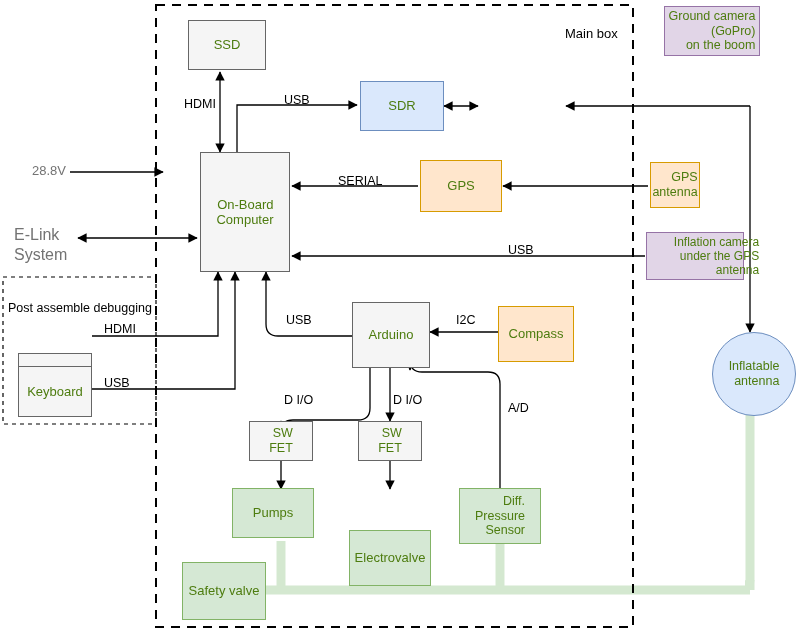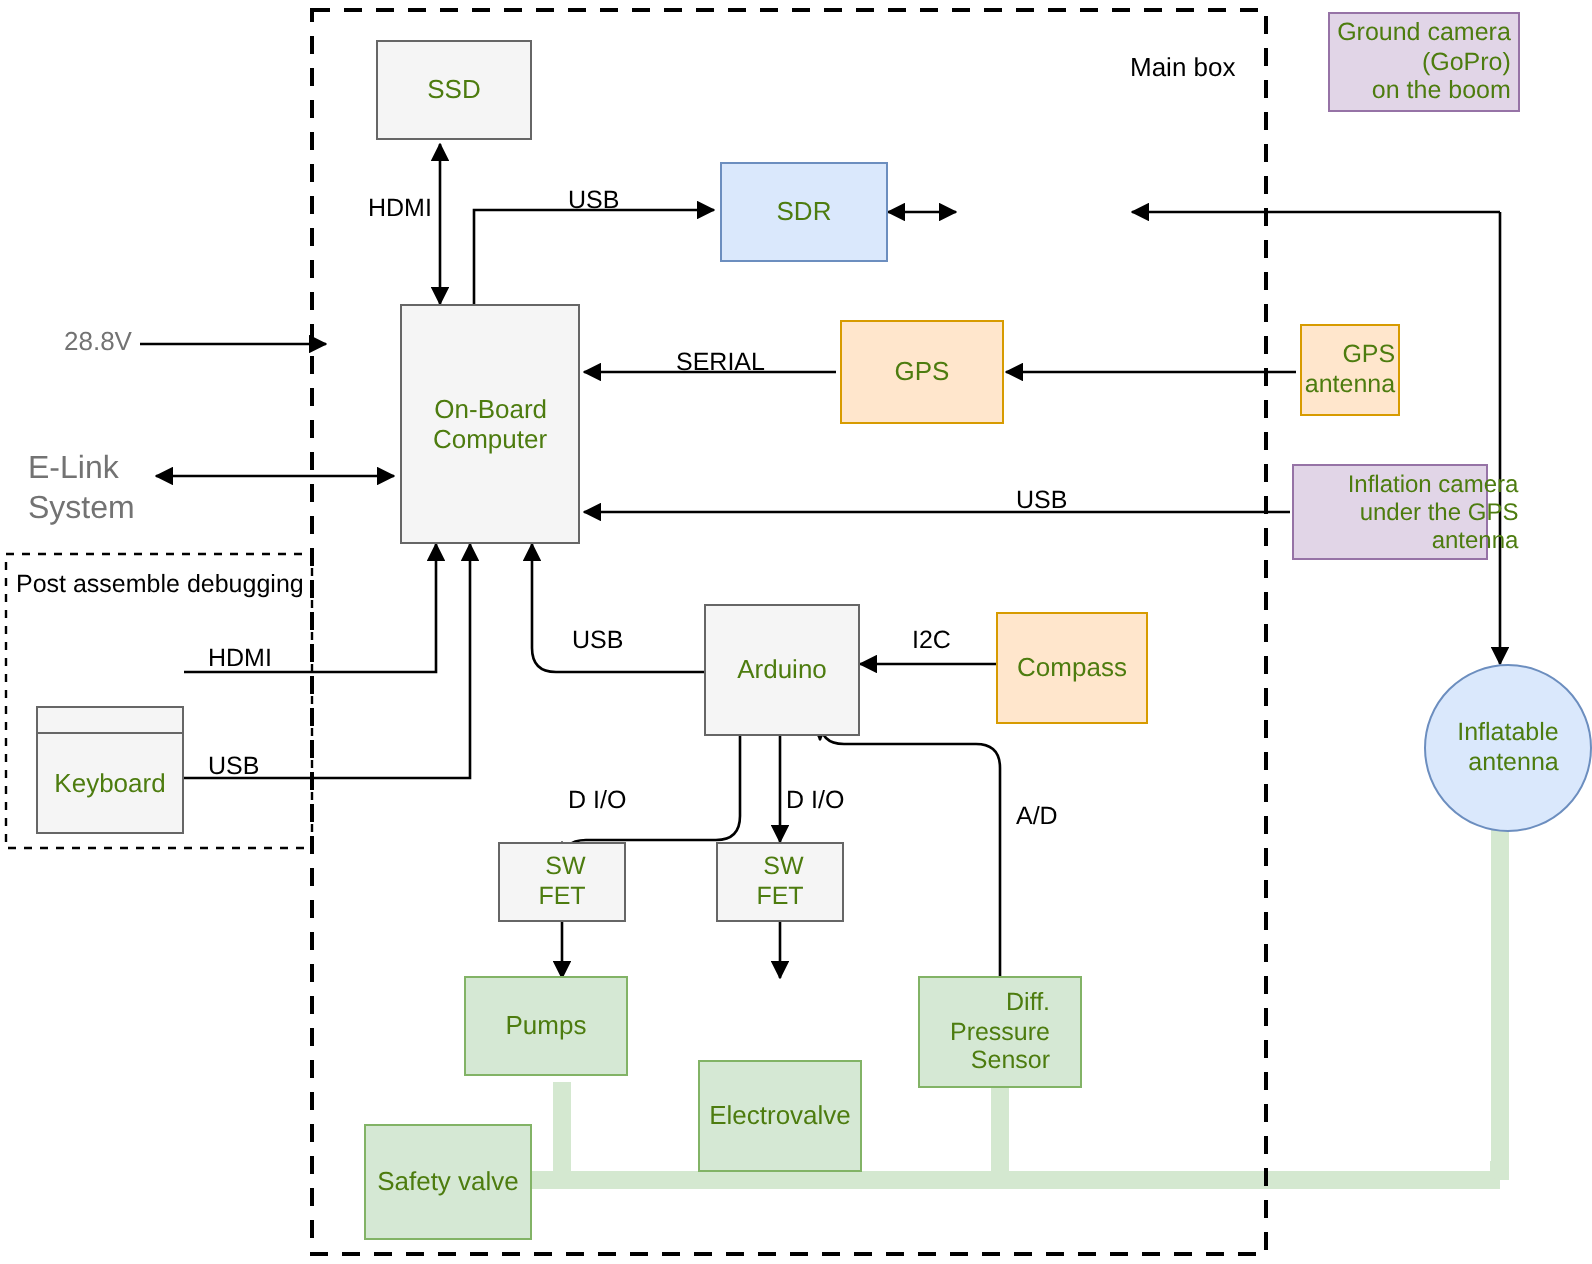--- a/index.html
+++ b/index.html
@@ -83,21 +83,21 @@
       <path d="M 500 491 L 500 384 Q 500 372 488 372 L 422 372 Q 410 372 410 360 L 410 370" marker-end="url(#ah)"></path>
 
       <path d="M 281 461 L 281 489" marker-end="url(#ah)"></path>
 
       <path d="M 390 461 L 390 489" marker-end="url(#ah)"></path>
     </g>
   </svg>
 
   <div class="group-label" style="left:565px;top:13px;font-size:13px;">Main box</div>
 
-  <div class="group-label" style="left:8px;top:272px;font-size:12.5px;">Post assemble debugging</div>
+  <div class="group-label" style="left:8px;top:288px;font-size:12.5px;">Post assemble debugging</div>
 
   <div class="plain-label" style="left:32px;top:163px;font-size:13px;">28.8V</div>
 
   <div class="plain-label" style="left:14px;top:225px;font-size:16px;line-height:1.25;">E-Link
 System</div>
 
   <div class="node n-gray" style="left:188px;top:20px;width:78px;height:50px;font-size:13px;">SSD</div>
 
   <div class="node n-gray" style="left:200px;top:152px;width:90px;height:120px;font-size:13px;white-space:pre;">On-Board
 Computer</div>

